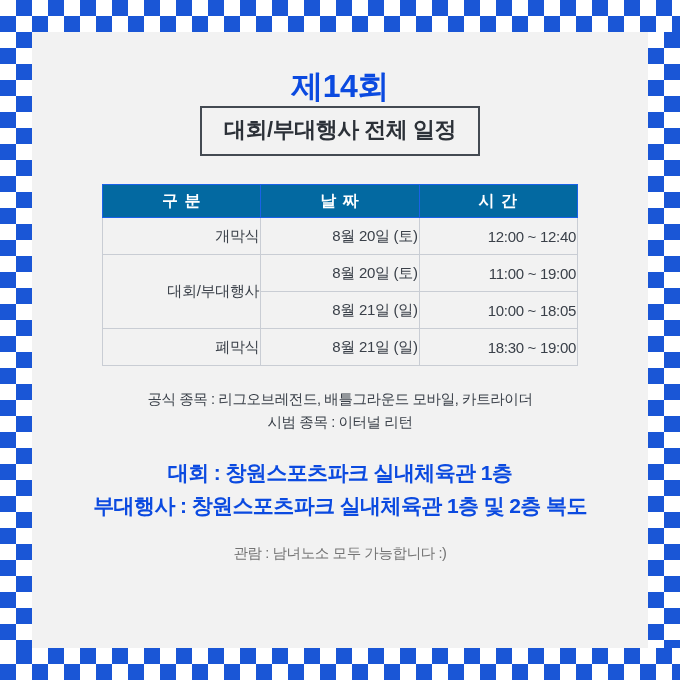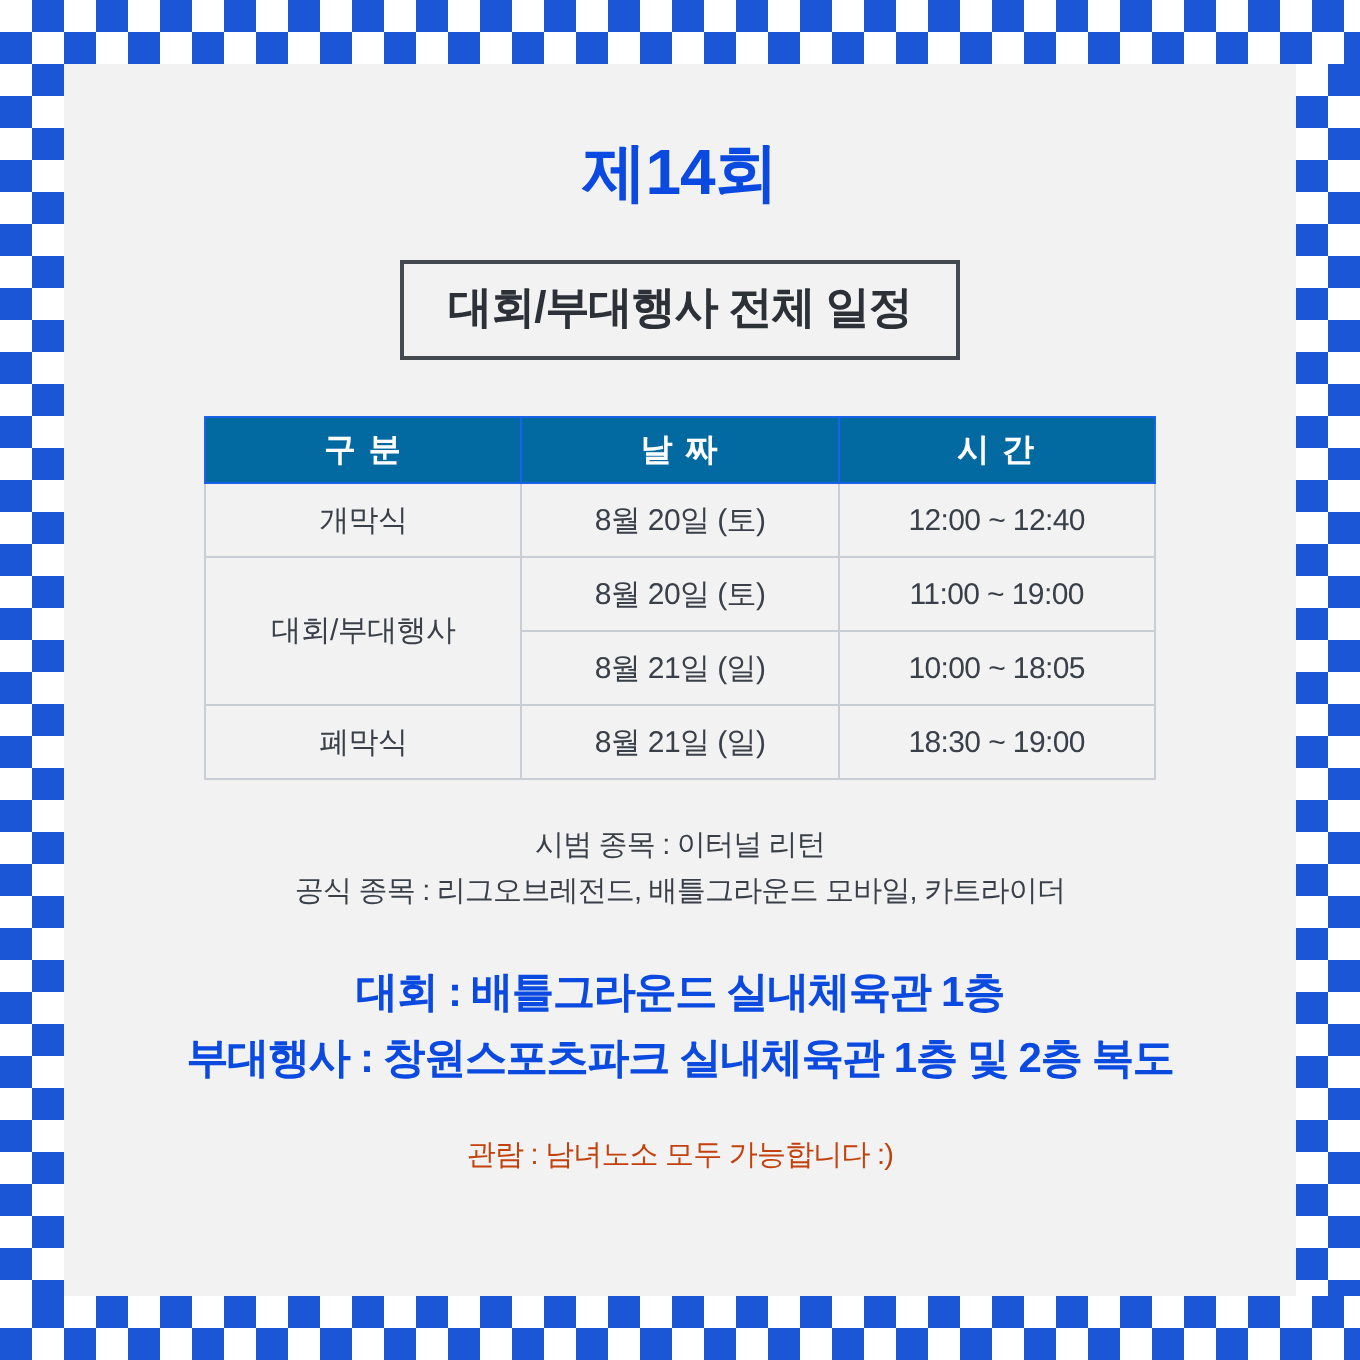--- a/index.html
+++ b/index.html
@@ -61,21 +61,20 @@
   .title-line-1 {
     font-size: 32px;
     line-height: 40px;
   }
   .title-line-2 {
     font-size: 32px;
     line-height: 42px;
   }
 
   .subtitle-box {
-    margin-top: 24px;
     border: 2px solid #444a52;
     padding: 7px 22px 9px 22px;
     font-size: 22px;
     font-weight: bold;
     color: #2c3138;
     letter-spacing: -0.5px;
   }
 
   
   table.schedule {
@@ -90,21 +89,21 @@
     background: #0369a1;
     color: #ffffff;
     font-size: 16px;
     font-weight: bold;
     height: 30px;
     border: 1px solid #1a62e8;
     letter-spacing: 1px;
   }
   table.schedule td {
     height: 34px;
-    text-align: center;
+    text-align: right;
     border: 1px solid #c9cdd4;
     background: #f2f2f2;
     letter-spacing: -0.3px;
   }
 
   
   .notes {
     margin-top: 22px;
     text-align: center;
     color: #3a4049;
@@ -119,21 +118,21 @@
     color: #0b4ae0;
     font-weight: bold;
     font-size: 21px;
     line-height: 33px;
     letter-spacing: -0.6px;
   }
 
   .footer-note {
     margin-top: 22px;
     text-align: center;
-    color: #c2410c;
+    color: #737373;
     font-size: 14.5px;
     letter-spacing: -0.4px;
   }
 </style>
 </head>
 <body>
 
 <div class="poster">
 
   <div class="checker top"></div>
@@ -174,25 +173,25 @@
         </tr>
         <tr>
           <td>폐막식</td>
           <td>8월 21일 (일)</td>
           <td>18:30 ~ 19:00</td>
         </tr>
       </tbody>
     </table>
 
     <div class="notes">
+      <div>공식 종목 : 리그오브레전드, 배틀그라운드 모바일, 카트라이더</div>
       <div>시범 종목 : 이터널 리턴</div>
-      <div>공식 종목 : 리그오브레전드, 배틀그라운드 모바일, 카트라이더</div>
     </div>
 
     <div class="venues">
-      <div>대회 : 배틀그라운드 실내체육관 1층</div>
+      <div>대회 : 창원스포츠파크 실내체육관 1층</div>
       <div>부대행사 : 창원스포츠파크 실내체육관 1층 및 2층 복도</div>
     </div>
 
     <div class="footer-note">관람 : 남녀노소 모두 가능합니다 :)</div>
 
   </div>
 </div>
 
 </body></html>

